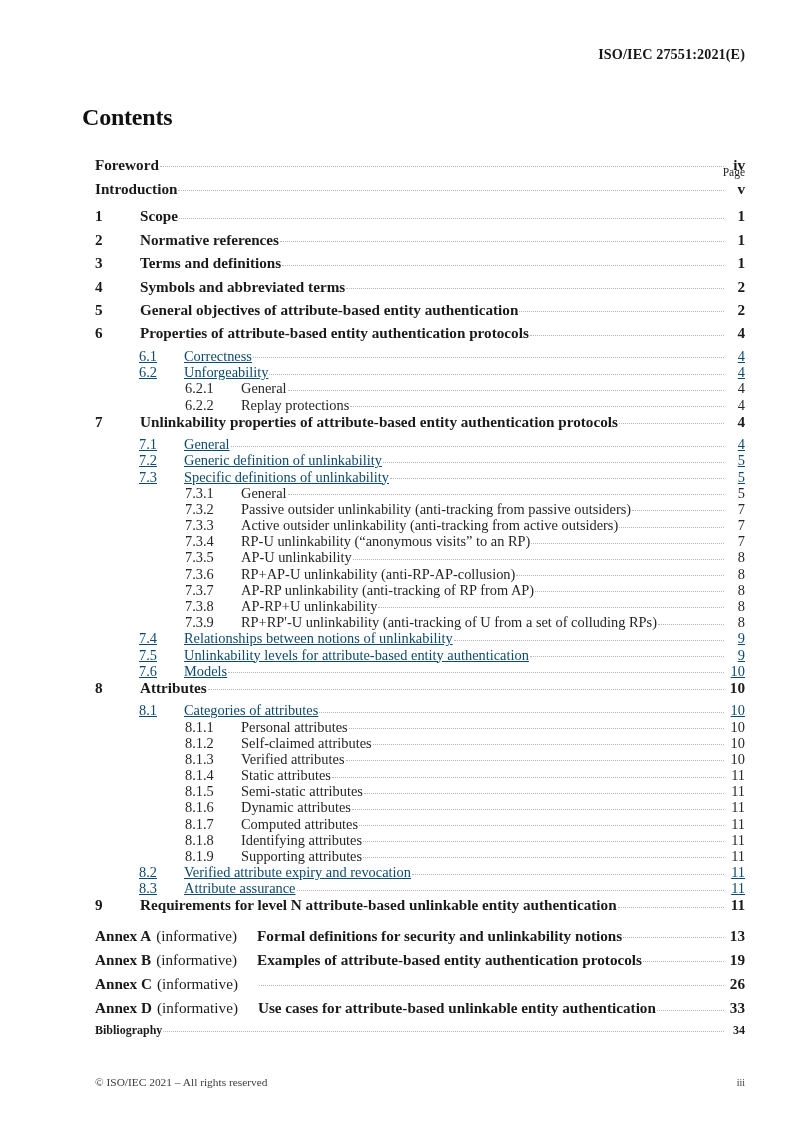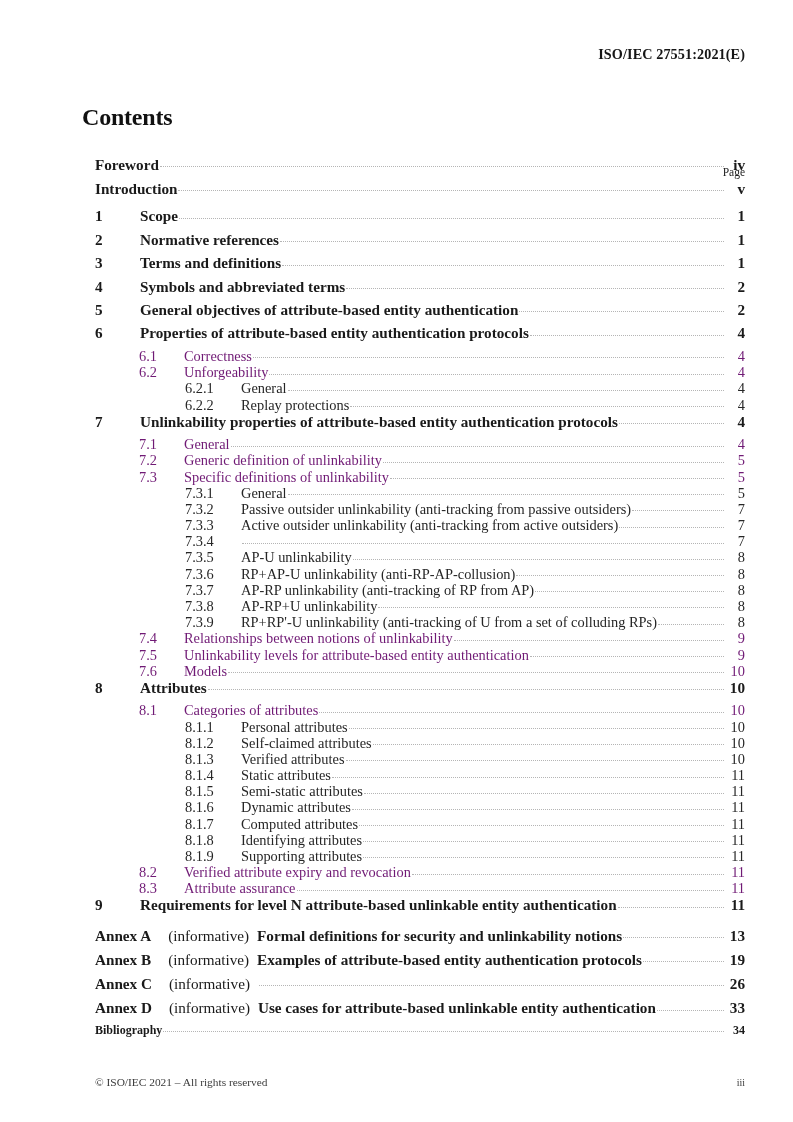--- a/index.html
+++ b/index.html
@@ -114,21 +114,22 @@
     height: 23.4px;
   }
   .row.lvl1 .num { width: 45px; }
   .row.lvl1 .pg { font-weight: bold; }
 
   
   .row.lvl2 {
     font-size: 14.4px;
     font-weight: normal;
     height: 16.2px;
-    color: #701a75;
+    color: #0c4a6e;
+    text-decoration: underline;
   }
   .row.lvl2 .num { width: 45px; margin-left: 44px; }
 
   
   .row.lvl3 {
     font-size: 14.4px;
     font-weight: normal;
     height: 16.2px;
     color: #262626;
   }
@@ -136,22 +137,21 @@
 
   
   .row.annex {
     font-size: 15.2px;
     height: 24.2px;
     font-weight: bold;
   }
   .row.annex .annex-label { font-weight: bold; }
   .row.annex .annex-kind {
     font-weight: normal;
-    padding: 0 8px 0 5px;
-    margin-left: 12px;
+    padding: 0 20px 0 5px;
   }
   .row.annex .annex-title { font-weight: bold; }
   .row.annex .pg { font-weight: bold; }
 
   
   .row.biblio {
     font-size: 12px;
     font-weight: bold;
     height: 24.2px;
   }
@@ -303,20 +303,21 @@
           <span class="pg">7</span>
         </div>
         <div class="row lvl3">
           <span class="num">7.3.3</span>
           <span class="title">Active outsider unlinkability (anti-tracking from active outsiders)</span>
           <span class="leader"></span>
           <span class="pg">7</span>
         </div>
         <div class="row lvl3">
           <span class="num">7.3.4</span>
+          <span class="title">RP-U unlinkability (“anonymous visits” to an RP)</span>
           <span class="leader"></span>
           <span class="pg">7</span>
         </div>
         <div class="row lvl3">
           <span class="num">7.3.5</span>
           <span class="title">AP-U unlinkability</span>
           <span class="leader"></span>
           <span class="pg">8</span>
         </div>
         <div class="row lvl3">

